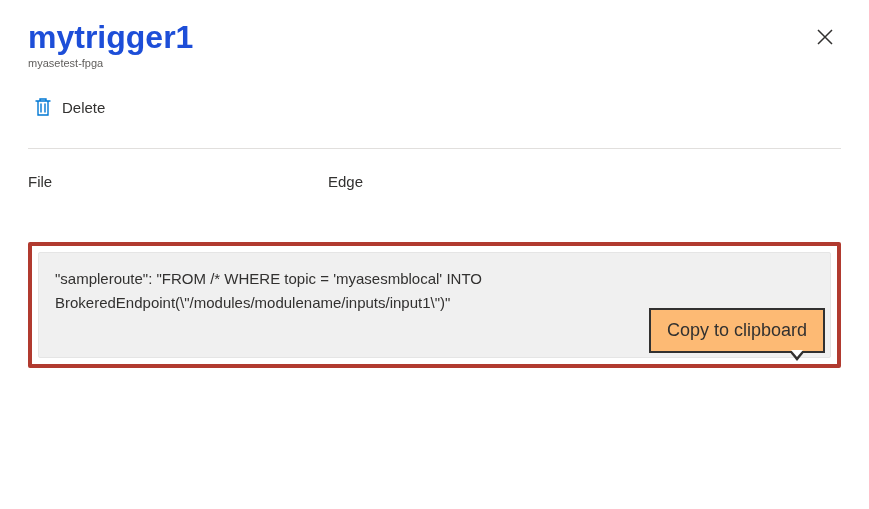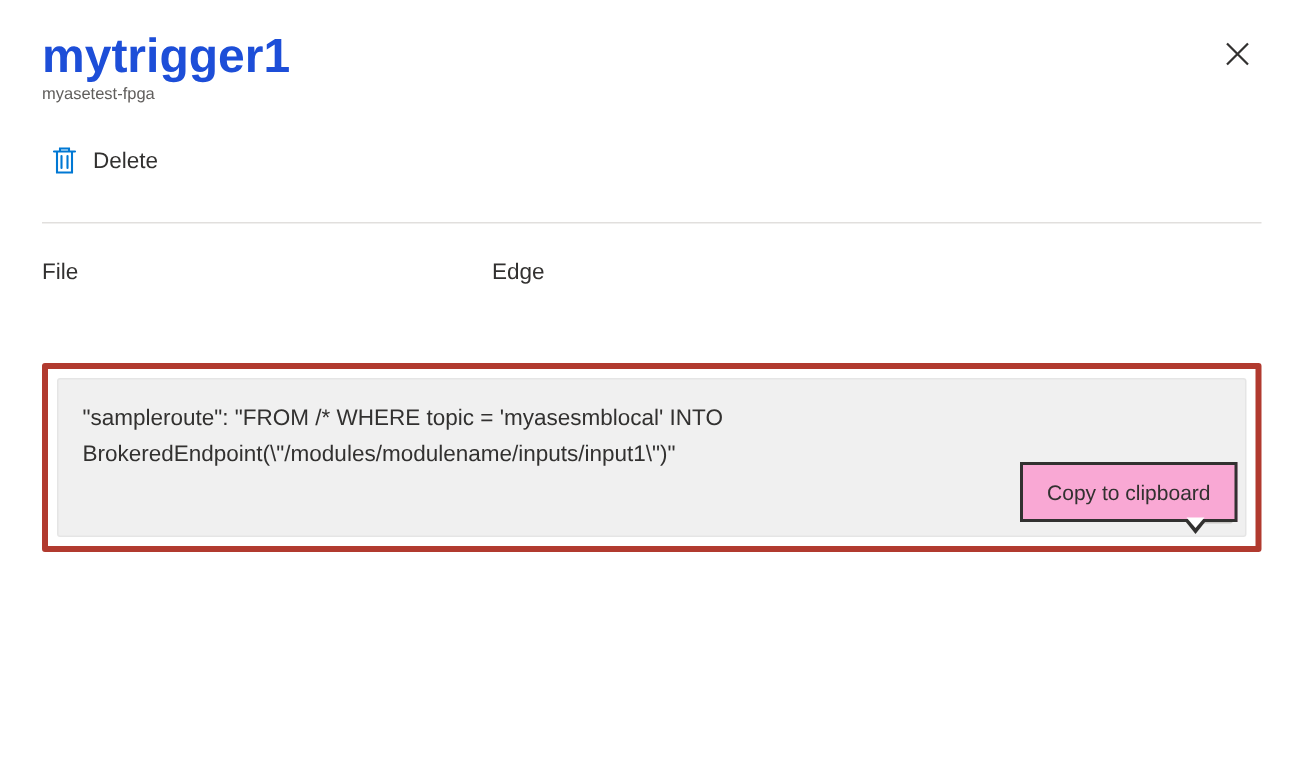--- a/index.html
+++ b/index.html
@@ -105,24 +105,24 @@
     display: flex;
     align-items: center;
     justify-content: center;
     cursor: pointer;
     border-radius: 2px;
   }
   .tooltip {
     position: absolute;
     right: 16px;
     top: 66px;
-    background: #f9a8d4;
+    background: #fdba74;
     border: 2px solid #323130;
     padding: 10px 16px;
-    font-size: 14px;
+    font-size: 18px;
     color: #323130;
     z-index: 5;
     white-space: nowrap;
   }
   .tooltip::after {
     content: "";
     position: absolute;
     bottom: -10px;
     right: 18px;
     width: 0; height: 0;

